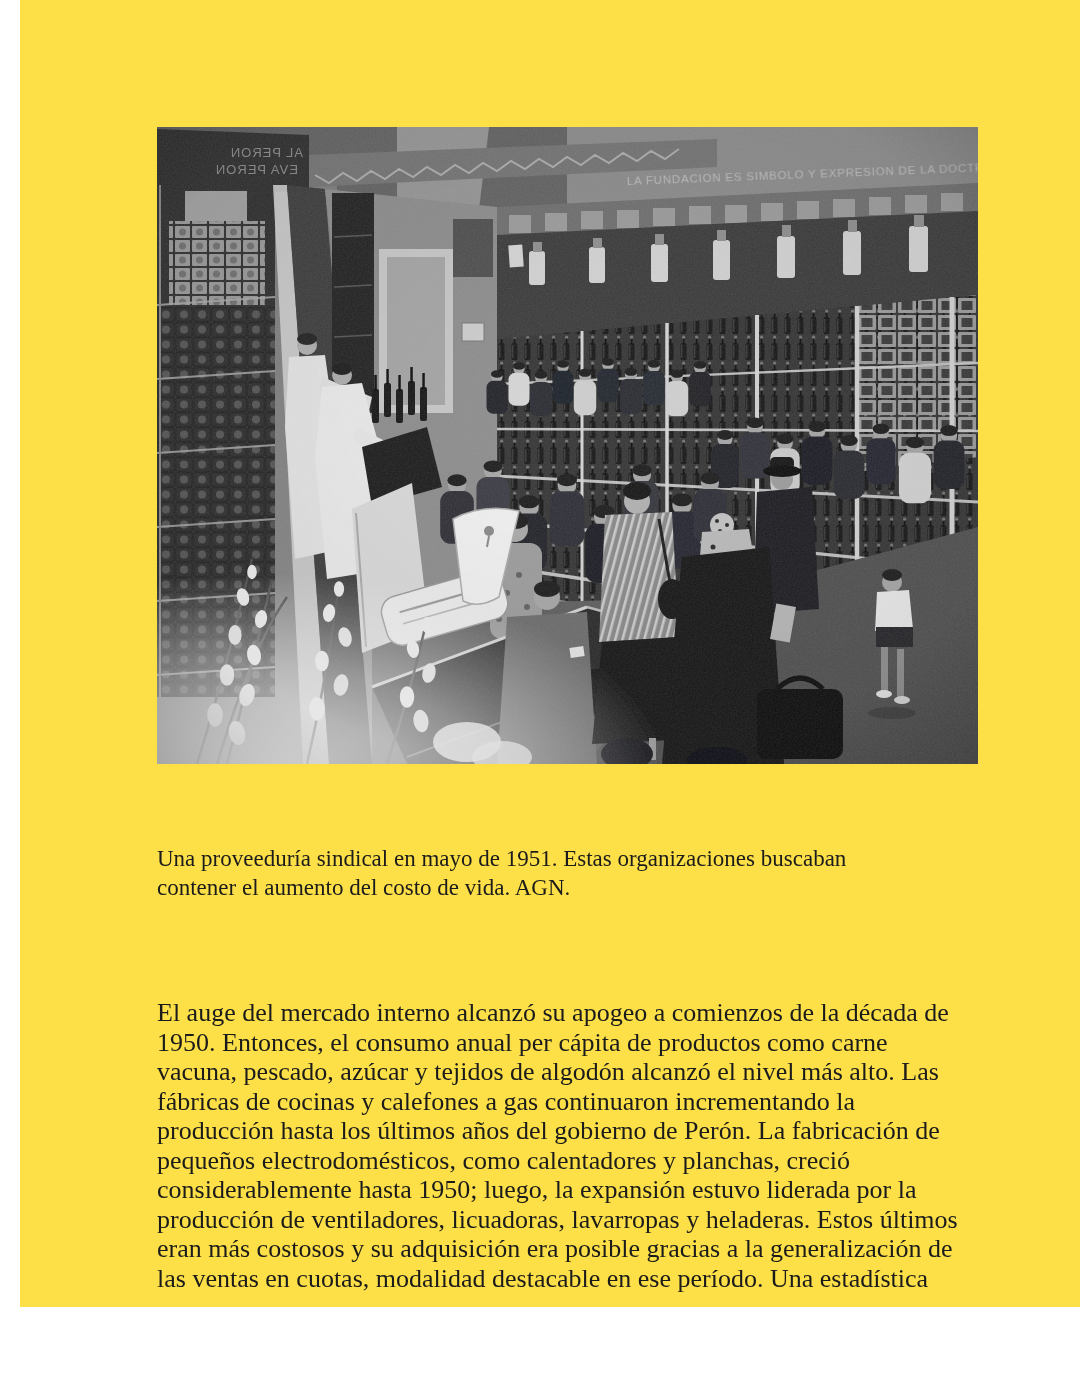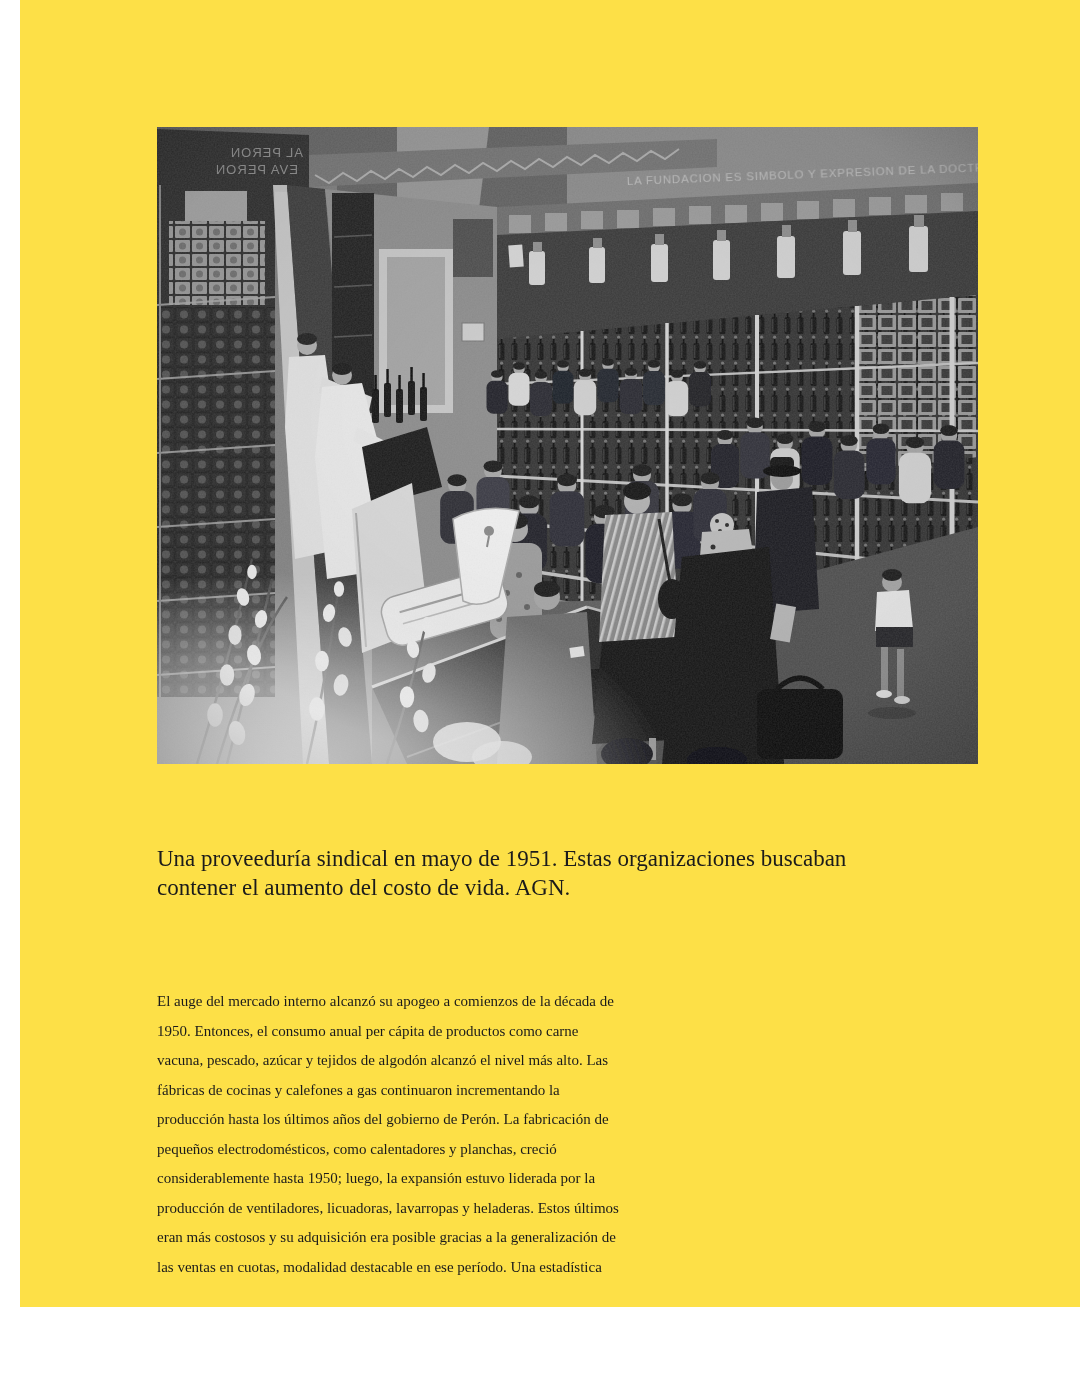--- a/index.html
+++ b/index.html
@@ -3,21 +3,21 @@
 <meta charset="utf-8">
 <style>
   html,body{margin:0;padding:0;background:#ffffff;}
   .page{position:relative;width:1080px;height:1307px;background:#fde047;overflow:hidden;
         font-family:"Liberation Serif", serif;color:#1b1b1b;margin-left:20px;}
   .photo{position:absolute;left:137px;top:127px;width:821px;height:637px;margin:0;}
   .photo svg{display:block;width:821px;height:637px;}
   .caption{position:absolute;left:137px;top:821px;width:812px;
            font-size:23px;line-height:29px;white-space:pre-line;}
   .body-text{position:absolute;left:137px;top:972px;width:828px;
-           font-size:15px;line-height:29.5px;white-space:pre-line;}
+           font-size:26px;line-height:29.5px;white-space:pre-line;}
   svg text{font-family:"Liberation Sans", sans-serif;}
 </style>
 </head>
 <body>
 
 <div class="page">
 
   <figure class="photo">
     <svg viewBox="0 0 821 637" role="img">
       <defs>

